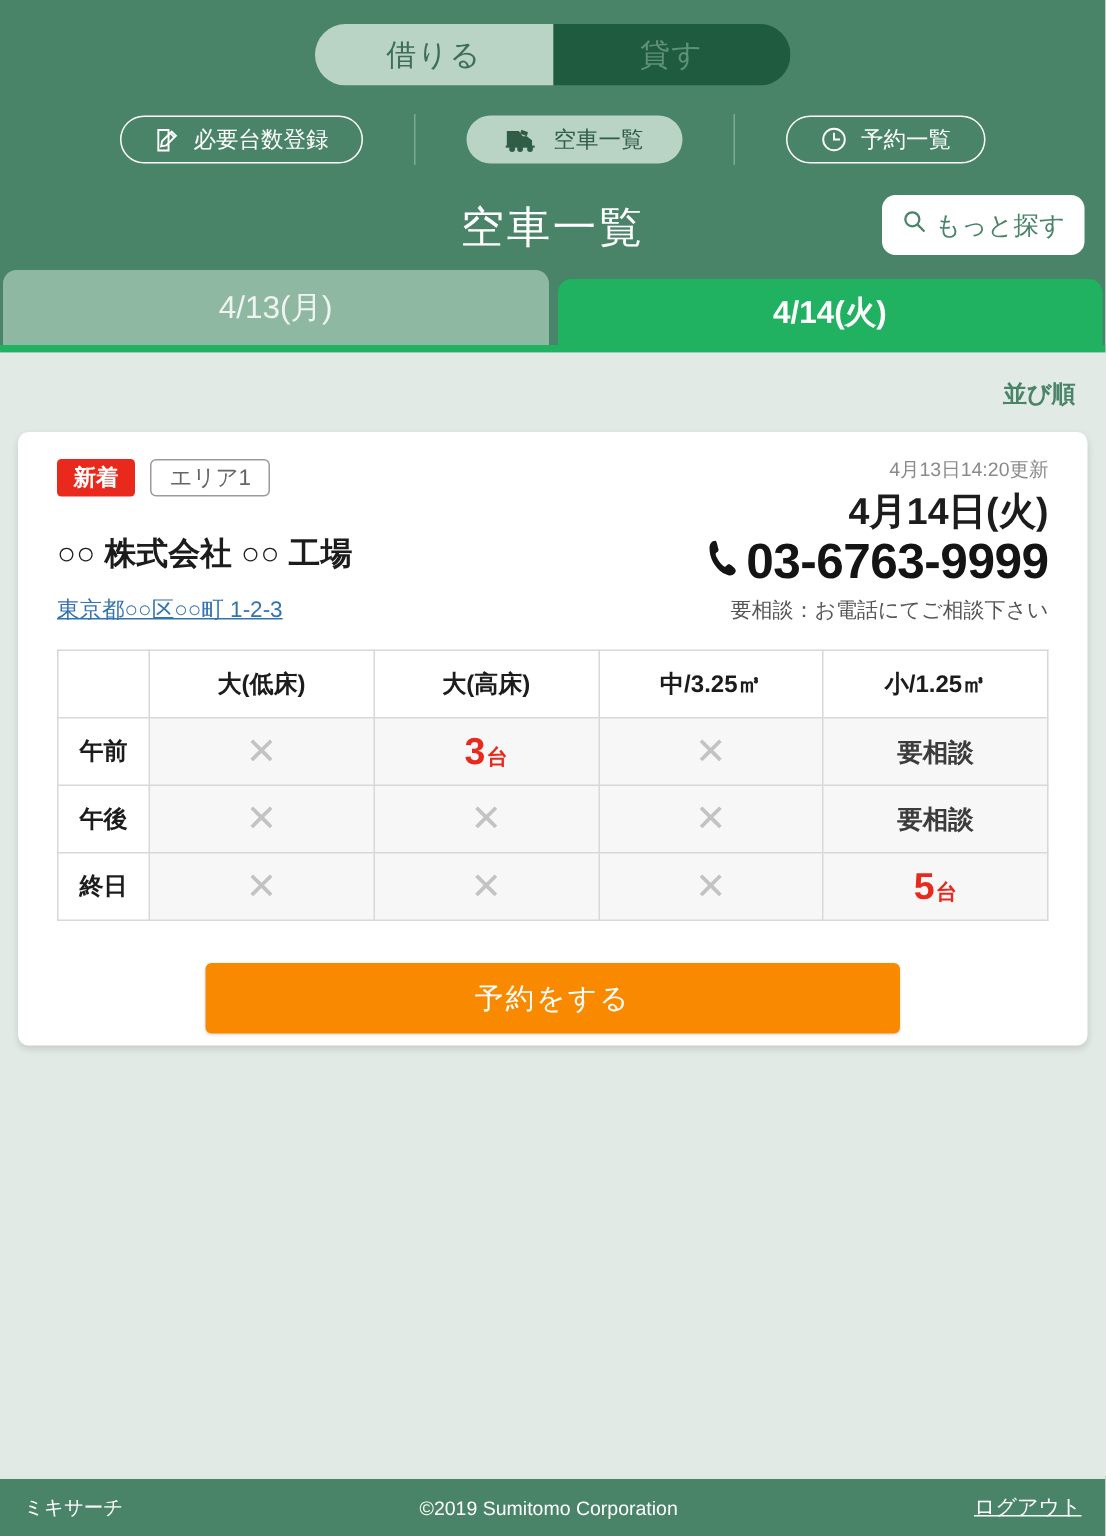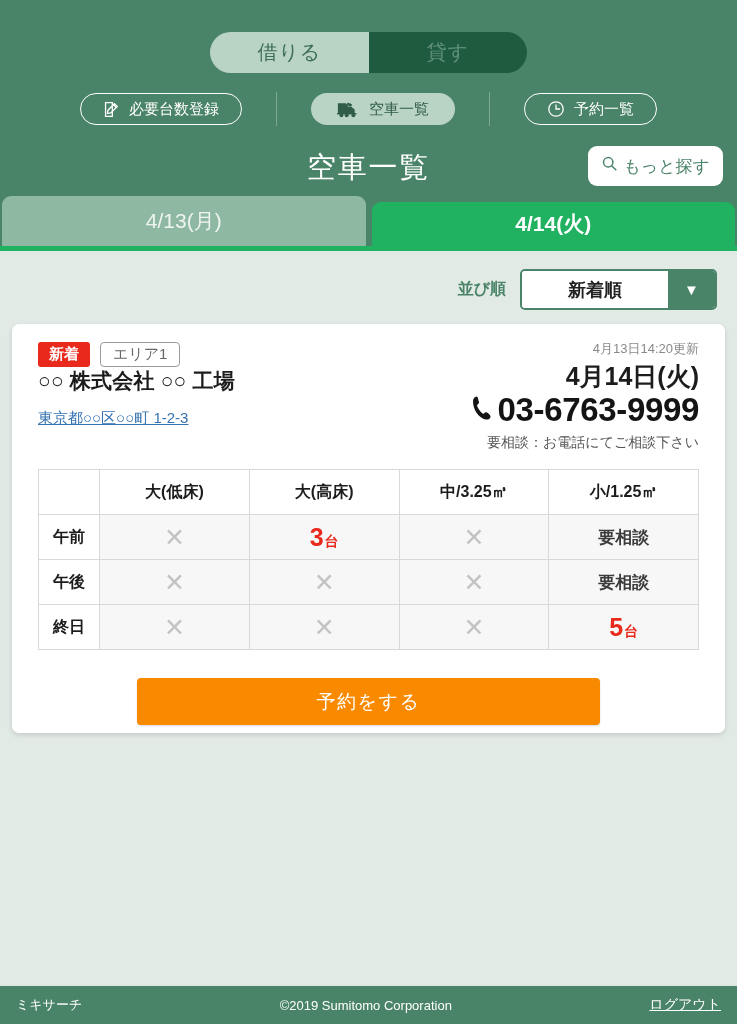--- a/index.html
+++ b/index.html
@@ -14,21 +14,21 @@
   
   .header {
     background: #4a8468;
     padding: 16px 0 0 0;
     flex: 0 0 auto;
     position: relative;
   }
 
   
   .mode-toggle {
-    width: 317px; height: 41px; margin: 16px auto;
+    width: 317px; height: 41px; margin: 0 auto;
     border-radius: 21px; overflow: hidden; display: flex;
   }
   .mode-seg {
     flex: 1; display: flex; align-items: center; justify-content: center;
     font-size: 20px; letter-spacing: .04em; cursor: pointer;
   }
   .mode-seg.on  { background: #b9d3c4; color: #3f6e58; }
   .mode-seg.off { background: #1f5c3f; color: #60907a; }
 
   
@@ -107,21 +107,21 @@
   .badges { display: flex; gap: 10px; align-items: center; }
   .badge-new {
     background: #e8291c; color: #fff; font-size: 15px;
     padding: 3px 11px; border-radius: 3px; font-weight: bold;
   }
   .badge-area {
     border: 1.5px solid #9a9a9a; color: #666; font-size: 15px;
     padding: 2px 12px; border-radius: 4px;
   }
   .company {
-    margin-top: 0; font-size: 21px; font-weight: bold; color: #1c1c1c;
+    margin-top: 24px; font-size: 21px; font-weight: bold; color: #1c1c1c;
     letter-spacing: .01em;
   }
   .address {
     margin-top: 14px; font-size: 15px; color: #3572b0;
     text-decoration: underline; cursor: pointer; display: inline-block;
   }
 
   .card-right { text-align: right; }
   .updated { font-size: 13px; color: #8a8a8a; }
   .resv-date { font-size: 25px; font-weight: bold; color: #1c1c1c; margin-top: 2px; }
@@ -244,24 +244,20 @@
       <div class="tab inactive">4/13(月)</div>
       <div class="tab active">4/14(火)</div>
     </div>
     <div class="tab-underline"></div>
   </div>
 
   <div class="body">
 
     <div class="sortrow">
       <span class="sort-label">並び順</span>
-      <div class="select-wrap">
-        <div class="select-value">新着順</div>
-        <div class="select-arrow">▼</div>
-      </div>
     </div>
 
     <div class="card">
 
       <div class="card-top">
         <div class="card-left">
           <div class="badges">
             <span class="badge-new">新着</span>
             <span class="badge-area">エリア1</span>
           </div>

